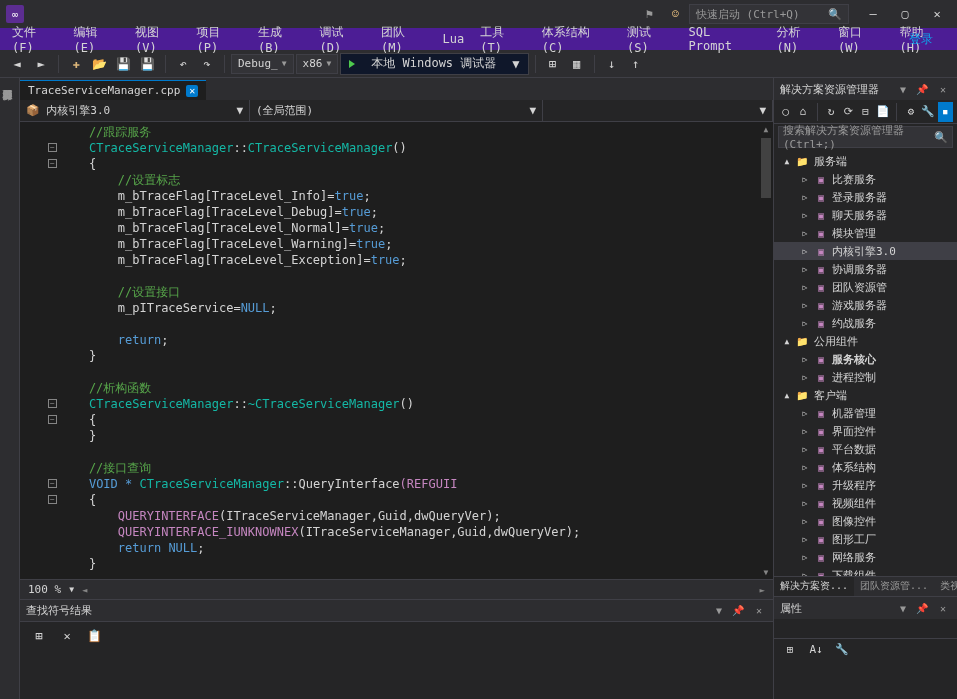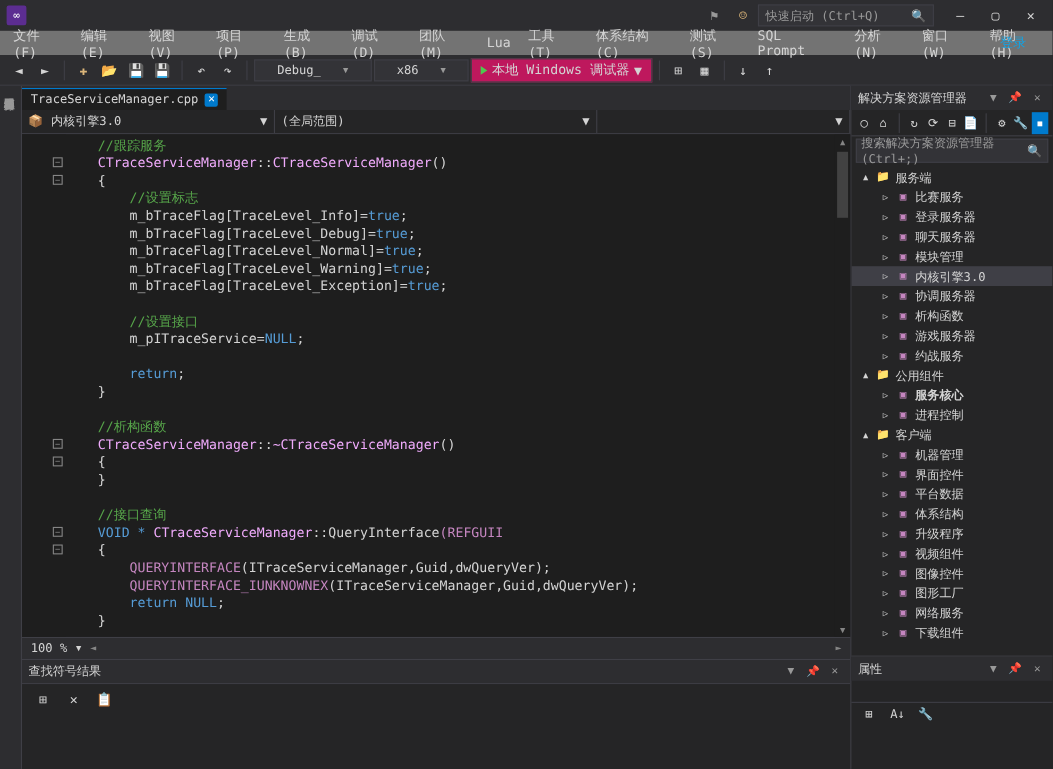--- a/index.html
+++ b/index.html
@@ -5,45 +5,45 @@
 * { margin: 0; padding: 0; box-sizing: border-box; }
 body { font-family: "Microsoft YaHei", Consolas, monospace; font-size: 12px; background: #2d2d30; color: #d4d4d4; width: 957px; height: 699px; overflow: hidden; }
 .titlebar { height: 28px; background: #2d2d30; display: flex; align-items: center; padding: 0 6px; gap: 6px; }
 .vs-logo { width: 18px; height: 18px; background: #5c2d91; border-radius: 2px; display: flex; align-items: center; justify-content: center; color: white; font-size: 10px; }
 .titlebar-title { color: #999; font-size: 12px; flex: 0 0 auto; }
 .titlebar-spacer { flex: 1; }
 .titlebar-right { display: flex; align-items: center; gap: 10px; }
 .quick-launch { background: #333337; border: 1px solid #3f3f46; width: 160px; height: 20px; padding: 0 6px; color: #999; font-size: 11px; display: flex; align-items: center; justify-content: space-between; }
 .win-btns { display: flex; gap: 4px; }
 .win-btn { width: 28px; height: 20px; display: flex; align-items: center; justify-content: center; color: #d4d4d4; cursor: pointer; }
-.menubar { height: 22px; background: #737373; display: flex; align-items: center; padding: 0 4px; gap: 0; }
+.menubar { height: 22px; background: #4c1d95; display: flex; align-items: center; padding: 0 4px; gap: 0; }
 .menu-item { padding: 2px 8px; color: #d4d4d4; cursor: pointer; font-size: 12px; }
 .toolbar { height: 28px; background: #2d2d30; display: flex; align-items: center; padding: 0 6px; gap: 2px; border-bottom: 1px solid #3f3f46; }
 .tb-btn { width: 22px; height: 22px; display: flex; align-items: center; justify-content: center; cursor: pointer; color: #d4d4d4; }
 .tb-sep { width: 1px; height: 18px; background: #3f3f46; margin: 0 4px; }
-.tb-combo { background: #333337; border: 1px solid #3f3f46; height: 20px; padding: 0 20px; color: #d4d4d4; font-size: 11px; display: flex; align-items: center; gap: 20px; cursor: pointer; }
+.tb-combo { background: #333337; border: 1px solid #3f3f46; height: 20px; padding: 0 6px; color: #d4d4d4; font-size: 11px; display: flex; align-items: center; gap: 4px; cursor: pointer; }
 .tb-combo .chev { font-size: 8px; color: #999; }
-.tb-play { display: flex; align-items: center; gap: 4px; padding: 0 8px; height: 22px; border: 1px solid #3f3f46; background: #be185d; cursor: pointer; }
+.tb-play { display: flex; align-items: center; gap: 16px; padding: 0 8px; height: 22px; border: 1px solid #3f3f46; background: #0f172a; cursor: pointer; }
 .tb-play .tri { width: 0; height: 0; border-left: 6px solid #4ec94e; border-top: 4px solid transparent; border-bottom: 4px solid transparent; }
 .main-area { display: flex; height: calc(100% - 78px); }
 .left-strip { width: 20px; background: #2d2d30; border-right: 1px solid #3f3f46; writing-mode: vertical-lr; font-size: 10px; color: #999; padding: 4px 0; display: flex; }
 .editor-area { flex: 1; display: flex; flex-direction: column; min-width: 0; }
 .tab-bar { height: 22px; background: #2d2d30; display: flex; align-items: flex-end; }
 .tab { background: #1e1e1e; color: #d4d4d4; padding: 3px 8px; font-size: 11px; display: flex; align-items: center; gap: 6px; border-top: 1px solid #007acc; }
 .tab-close { color: #007acc; background: #007acc; width: 12px; height: 12px; border-radius: 2px; display: flex; align-items: center; justify-content: center; color: white; font-size: 10px; cursor: pointer; }
 .nav-bar { height: 22px; background: #252526; display: flex; border-bottom: 1px solid #3f3f46; }
 .nav-combo { flex: 1; display: flex; align-items: center; padding: 0 6px; border-right: 1px solid #3f3f46; color: #d4d4d4; font-size: 11px; justify-content: space-between; cursor: pointer; }
 .nav-combo:first-child { flex: 0 0 230px; }
 .code-area { flex: 1; background: #1e1e1e; display: flex; overflow: hidden; position: relative; }
 .gutter { width: 40px; background: #1e1e1e; border-right: 0; flex:0 0 40px; position: relative; }
 .fold-box { position: absolute; left: 28px; width: 9px; height: 9px; border: 1px solid #858585; background: #1e1e1e; display: flex; align-items: center; justify-content: center; font-size: 8px; line-height: 1; color: #858585; cursor: pointer; }
 .code-content { flex: 1; font-family: Consolas, monospace; font-size: 12px; line-height: 16px; padding: 2px 0; white-space: pre; color: #d4d4d4; overflow: hidden; }
 .cline { height: 16px; }
 .c-comment { color: #57a64a; }
-.c-type { color: #f0abfc; }
+.c-type { color: #14b8a6; }
 .c-keyword { color: #569cd6; }
 .c-macro { color: #c586c0; }
 .scrollbar-v { width: 14px; background: #1e1e1e; display: flex; flex-direction: column; }
 .scroll-thumb { background: #424242; width: 10px; margin: 2px auto; height: 60px; cursor: pointer; }
 .scroll-arrow { height: 14px; display: flex; align-items: center; justify-content: center; color: #858585; cursor: pointer; font-size: 8px; }
 .zoom-bar { height: 20px; background: #2d2d30; display: flex; align-items: center; padding: 0 8px; font-size: 11px; color: #d4d4d4; gap: 8px; border-top: 1px solid #3f3f46; }
 .zoom-bar .spacer { flex: 1; }
 .bottom-panel { height: 100px; border-top: 1px solid #3f3f46; display: flex; flex-direction: column; }
 .panel-header { height: 22px; background: #2d2d30; display: flex; align-items: center; justify-content: space-between; padding: 0 6px; border-bottom: 1px solid #3f3f46; }
 .panel-title { color: #d4d4d4; font-size: 11px; }
@@ -278,21 +278,21 @@
           <span class="tree-label">内核引擎3.0</span>
         </div>
         <div class="tree-item indent-2">
           <span class="tree-arrow">▷</span>
           <span class="tree-icon proj-icon">▣</span>
           <span class="tree-label">协调服务器</span>
         </div>
         <div class="tree-item indent-2">
           <span class="tree-arrow">▷</span>
           <span class="tree-icon proj-icon">▣</span>
-          <span class="tree-label">析构函数</span>
+          <span class="tree-label">团队资源管</span>
         </div>
         <div class="tree-item indent-2">
           <span class="tree-arrow">▷</span>
           <span class="tree-icon proj-icon">▣</span>
           <span class="tree-label">游戏服务器</span>
         </div>
         <div class="tree-item indent-2">
           <span class="tree-arrow">▷</span>
           <span class="tree-icon proj-icon">▣</span>
           <span class="tree-label">约战服务</span>
@@ -360,20 +360,26 @@
         <div class="tree-item indent-2">
           <span class="tree-arrow">▷</span>
           <span class="tree-icon proj-icon">▣</span>
           <span class="tree-label">网络服务</span>
         </div>
         <div class="tree-item indent-2">
           <span class="tree-arrow">▷</span>
           <span class="tree-icon proj-icon">▣</span>
           <span class="tree-label">下载组件</span>
         </div>
+      </div>
+    <div class="rp-tabs" id="rp-tabs">
+        <div class="rp-tab active">解决方案资...</div>
+        <div class="rp-tab">团队资源管...</div>
+        <div class="rp-tab">类视图</div>
+        <div class="rp-tab">资源视图</div>
       </div>
 
     <div class="rp-section">
       <div class="rp-header">
         <span class="panel-title">属性</span>
         <div class="panel-btns">
           <span class="panel-btn">▼</span>
           <span class="panel-btn">📌</span>
           <span class="panel-btn">✕</span>
         </div>

